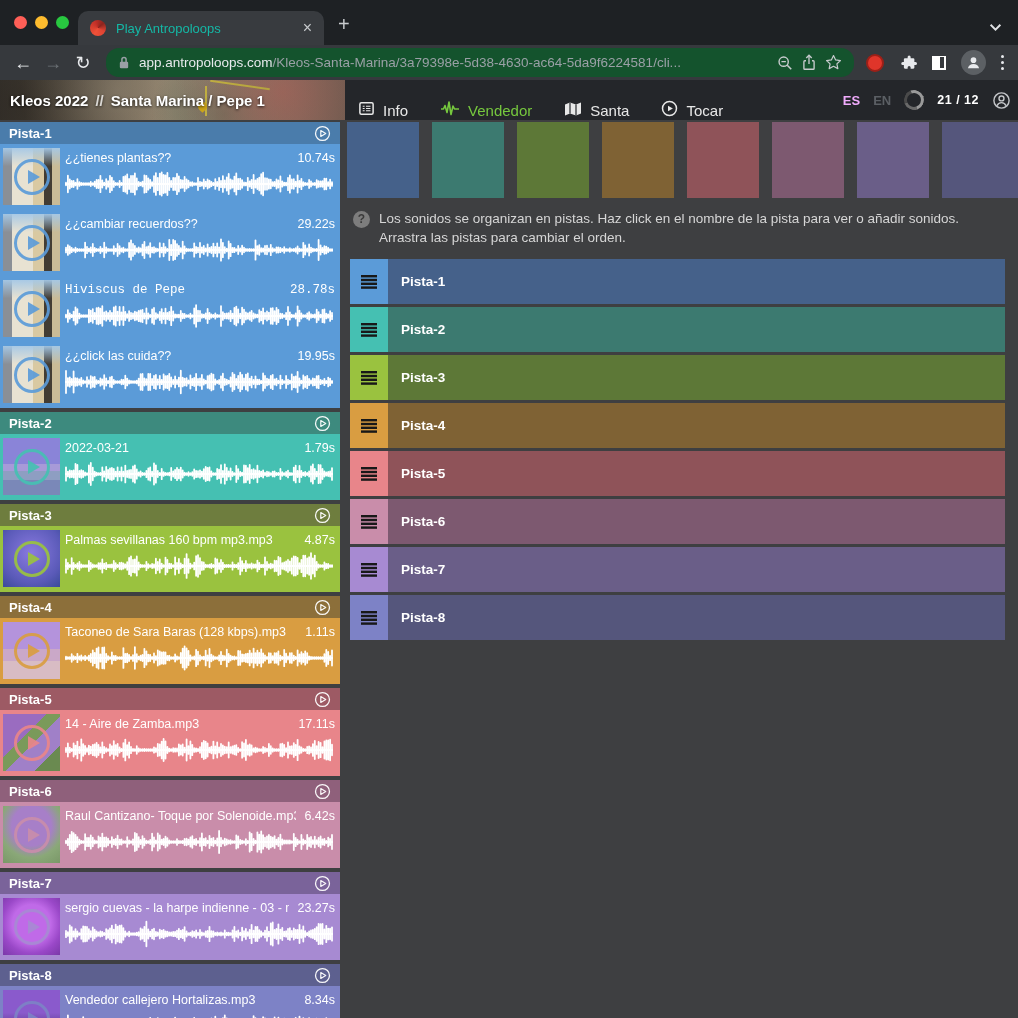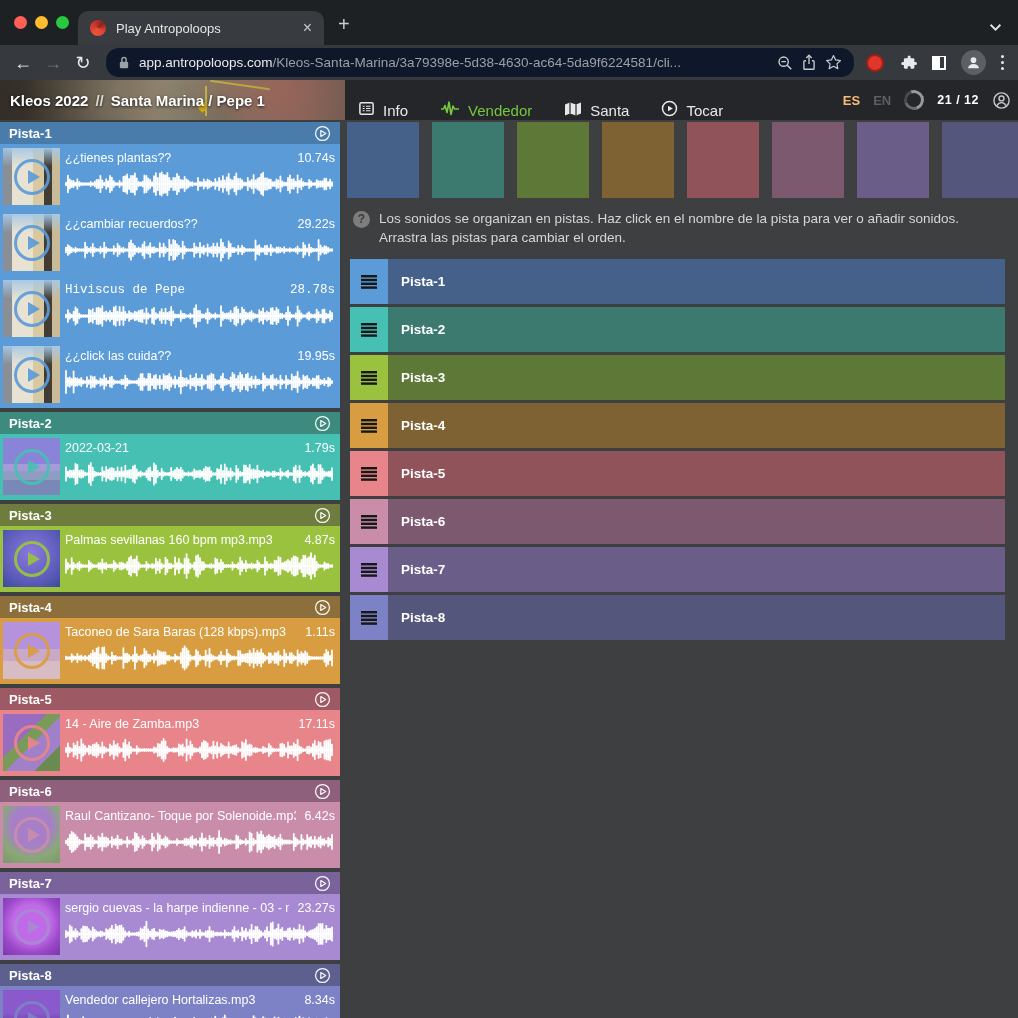--- a/index.html
+++ b/index.html
@@ -9,30 +9,30 @@
 
   
   .tabstrip{position:absolute;top:0;left:0;right:0;height:45px;background:#1e2124}
   .traffic{position:absolute;left:14px;top:16px;display:flex;gap:8px}
   .tl{width:13px;height:13px;border-radius:50%}
   .tl.red{background:#ff5f57}.tl.yellow{background:#febc2e}.tl.green{background:#28c840}
   .tab{position:absolute;left:78px;top:11px;width:246px;height:34px;background:#383b3f;
        border-radius:10px 10px 0 0;display:flex;align-items:center;padding:0 12px;box-sizing:border-box}
   .favicon{width:16px;height:16px;border-radius:50%;flex:none;
        background:conic-gradient(from 210deg,#f05138,#c23028 35%,#8a241e 55%,#e04433 75%,#f05138)}
-  .tab-title{color:#e5e5e5;font-size:13px;margin-left:10px;flex:1;white-space:nowrap;overflow:hidden}
+  .tab-title{color:#14b8a6;font-size:13px;margin-left:10px;flex:1;white-space:nowrap;overflow:hidden}
   .tab-close{color:#c8cbce;font-size:16px;line-height:16px;margin-left:8px;cursor:default}
   .newtab{position:absolute;left:338px;top:14px;color:#c8cbce;font-size:20px;line-height:20px}
   .tabsearch{position:absolute;right:16px;top:18px}
 
   .toolbar{position:absolute;top:45px;left:0;right:0;height:35px;background:#36393d;
        display:flex;align-items:center;padding:0 12px;box-sizing:border-box;gap:8px}
   .navbtn{font-size:18px;line-height:18px;color:#e8eaed;width:22px;text-align:center;flex:none}
   .navbtn.dim{color:#6e7377}
-  .omnibox{flex:1;height:29px;border-radius:13px;background:#0f172a;display:flex;align-items:center;
+  .omnibox{flex:1;height:29px;border-radius:13px;background:#14532d;display:flex;align-items:center;
        padding:0 12px;gap:9px;overflow:hidden;margin:0 4px}
   .urltext{flex:1;white-space:nowrap;overflow:hidden;font-size:13.5px}
   .urlhost{color:#e8eaed}.urlpath{color:#9aa0a6}
   .obicon{flex:none;display:flex}
   .extrow{display:flex;align-items:center;gap:15px;flex:none;padding-right:2px}
   .rec{width:14px;height:14px;border-radius:50%;background:#e0352a;border:2.5px solid #9c2018}
   .sqicon{width:14px;height:14px;background:#fff;position:relative}
   .sqicon::after{content:'';position:absolute;right:1.5px;top:1.5px;width:4.5px;height:11px;background:#36393d}
   .avatar{width:25px;height:25px;border-radius:50%;background:#5c6064;display:flex;align-items:center;justify-content:center}
   .kebab{display:flex;flex-direction:column;gap:2.5px}
@@ -53,21 +53,21 @@
   .crumb-shade{position:absolute;inset:0;background:linear-gradient(90deg,rgba(20,20,25,.55),rgba(20,20,25,.15) 45%,rgba(20,20,25,.3))}
   .pin{position:absolute;left:198px;top:22px;width:9px;height:9px;border-radius:50% 50% 50% 0;
        background:#f5c518;transform:rotate(-45deg)}
   .yline{position:absolute;background:#e8d24a;height:2px}
   .crumb span{position:relative}
   .crumb .div{opacity:.75;font-weight:600}
   .appnav{position:absolute;left:358px;top:0;height:40px;display:flex;align-items:flex-end;gap:32px}
   .nav-item{display:flex;align-items:center;gap:8px;color:#e8e8e8;font-size:15px}
   .nav-item.active{color:#76c83e}
   .hdr-right{position:absolute;right:7px;top:0;height:40px;display:flex;align-items:center;gap:13px}
-  .lang{font-size:13px;font-weight:bold;color:#fdba74}
+  .lang{font-size:13px;font-weight:bold;color:#f0abfc}
   .lang.off{color:#5b5f64}
   .spinner{width:14px;height:14px;border-radius:50%;border:3px solid #9a9a9a;
        border-left-color:#4a4a4a;border-bottom-color:#6a6a6a;transform:rotate(25deg)}
   .counter{color:#fff;font-size:12.5px;font-weight:bold;letter-spacing:.5px}
   .acct{display:flex;color:#c3c5c8}
 
   
   .sidebar{position:absolute;left:0;top:120px;width:340px;bottom:0;overflow:hidden;padding-top:2px}
   .track{margin-bottom:4px}
   .track-head{height:22px;display:flex;align-items:center;padding:0 9px;color:#fff;

